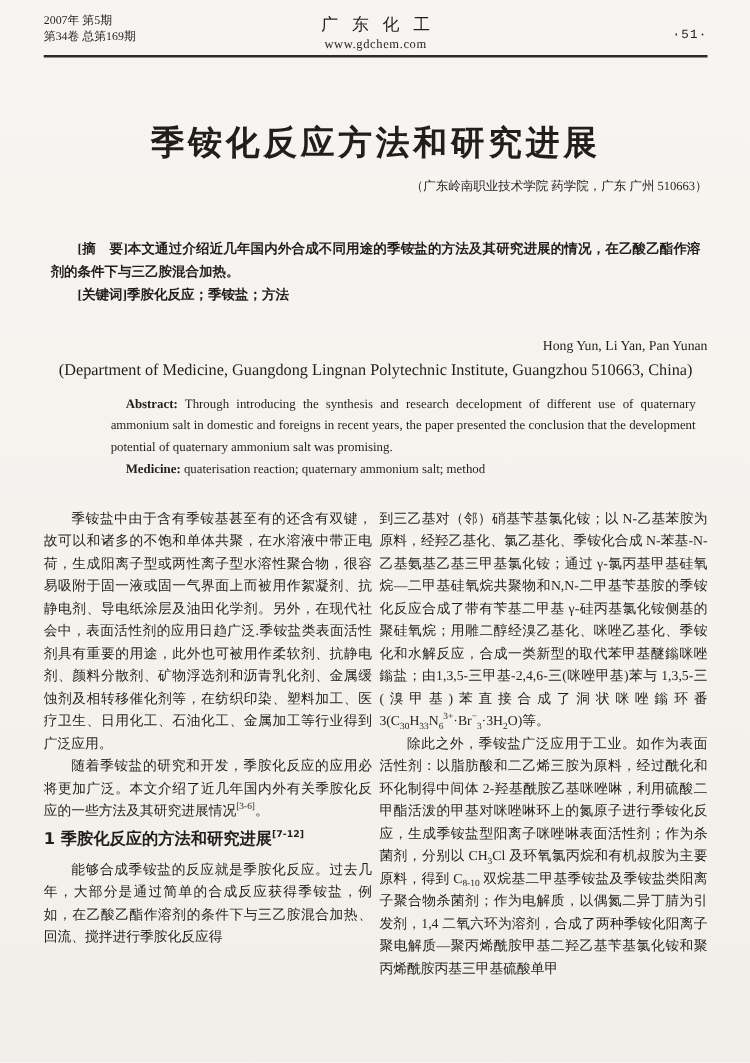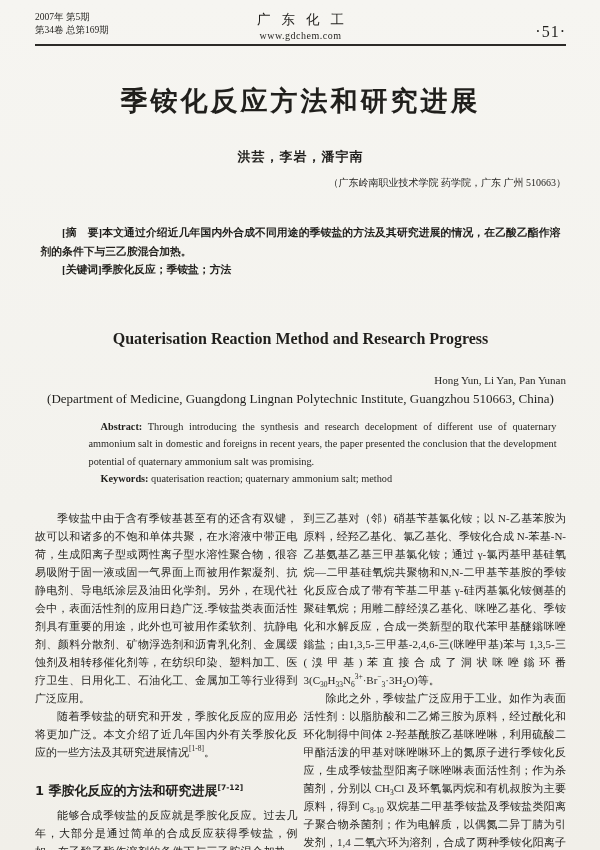--- a/index.html
+++ b/index.html
@@ -11,26 +11,26 @@
     overflow:hidden;
   }
   .page { width:600px; height:850px; padding:11px 34px 0 35px; position:relative; }
 
   
   .masthead { display:flex; align-items:flex-start; }
   .mast-left { width:150px; font-size:9.5px; line-height:13px; font-family:"Liberation Serif","DejaVu Serif",serif; }
   .mast-center { flex:1; text-align:center; }
   .jname { font-size:13.5px; letter-spacing:11px; text-indent:11px; font-weight:400; }
   .jurl { font-size:10px; margin-top:1px; letter-spacing:.5px; }
-  .mast-right { width:150px; text-align:right; font-size:16px; padding-top:12px; letter-spacing:1px; }
+  .mast-right { width:150px; text-align:right; font-size:10px; padding-top:12px; letter-spacing:1px;font-family:Liberation Mono, monospace; }
   .mast-rule { border-top:2px solid #2c2b28; margin-top:3px; }
 
   
   h1.title-zh {
-    margin-top:38px; text-align:center; font-size:27px; font-weight:700;
+    margin-top:52px; text-align:center; font-size:27px; font-weight:700;
     letter-spacing:3px; font-family:"DejaVu Sans","Liberation Sans",sans-serif; line-height:34px;
   }
   .authors-zh { margin-top:30px; text-align:center; font-size:13px; font-weight:700; line-height:17px; letter-spacing:1px; }
   .affil-zh { margin-top:10px; text-align:right; font-size:10px; line-height:15px; }
 
   .abs-zh { width:520px; margin:33px auto 0; font-size:10.8px; font-weight:700; line-height:18.5px; text-align:justify; }
   .abs-zh p { text-indent:2em; }
 
   h2.title-en {
     margin-top:49px; text-align:center; font-size:16px; font-weight:700; line-height:21px;
@@ -42,21 +42,21 @@
   .abs-en { width:512px; margin:12px auto 0; font-size:10.3px; line-height:17.5px; text-align:justify; }
   .abs-en p { text-indent:12px;margin-left:44px; }
   .b { font-weight:700; }
 
   
   .columns { display:flex; gap:6px; margin-top:21px; }
   .col { flex:1; font-size:11px; line-height:18px; text-align:justify; }
   .col p.indent { text-indent:2em; }
   h3.section-heading {
     font-family:"DejaVu Sans","Liberation Sans",sans-serif;
-    font-size:13px; font-weight:700; line-height:20px; margin:20px 0 5px; text-align:left;
+    font-size:13px; font-weight:700; line-height:20px; margin:4px 0 5px; text-align:left;
   }
   sup { font-size:7.5px; vertical-align:super; line-height:0; }
   sub { font-size:7.5px; vertical-align:sub; line-height:0; }
 </style>
 </head>
 <body>
 
 <div class="page">
 
   <header class="masthead">
@@ -66,41 +66,39 @@
     </div>
     <div class="mast-center">
       <div class="jname">广东化工</div>
       <div class="jurl">www.gdchem.com</div>
     </div>
     <div class="mast-right">·51·</div>
   </header>
   <div class="mast-rule"></div>
 
   <h1 class="title-zh">季铵化反应方法和研究进展</h1>
-  <div class="authors-zh">洪芸，李岩，潘宇南</div>
   <div class="affil-zh">（广东岭南职业技术学院 药学院，广东 广州 510663）</div>
 
   <div class="abs-zh">
     <p><span class="b">[摘　要]</span><span>本文通过介绍近几年国内外合成不同用途的季铵盐的方法及其研究进展的情况，在乙酸乙酯作溶剂的条件下与三乙胺混合加热。</span></p>
     <p><span class="b">[关键词]</span><span>季胺化反应；季铵盐；方法</span></p>
   </div>
 
-  <h2 class="title-en">Quaterisation Reaction Method and Research Progress</h2>
   <div class="authors-en">Hong Yun, Li Yan, Pan Yunan</div>
   <div class="affil-en">(Department of Medicine, Guangdong Lingnan Polytechnic Institute, Guangzhou 510663, China)</div>
 
   <div class="abs-en">
     <p><span class="b">Abstract:</span><span> Through introducing the synthesis and research decelopment of different use of quaternary ammonium salt in domestic and foreigns in recent years, the paper presented the conclusion that the development potential of quaternary ammonium salt was promising.</span></p>
-    <p><span class="b">Keywords:</span><span> quaterisation reaction; quaternary ammonium salt; method</span></p>
+    <p><span class="b">Medicine:</span><span> quaterisation reaction; quaternary ammonium salt; method</span></p>
   </div>
 
   <div class="columns">
     <div class="col">
       <p class="indent"><span>季铵盐中由于含有季铵基甚至有的还含有双键，故可以和诸多的不饱和单体共聚，在水溶液中带正电荷，生成阳离子型或两性离子型水溶性聚合物，很容易吸附于固一液或固一气界面上而被用作絮凝剂、抗静电剂、导电纸涂层及油田化学剂。另外，在现代社会中，表面活性剂的应用日趋广泛.季铵盐类表面活性剂具有重要的用途，此外也可被用作柔软剂、抗静电剂、颜料分散剂、矿物浮选剂和沥青乳化剂、金属缓蚀剂及相转移催化剂等，在纺织印染、塑料加工、医疗卫生、日用化工、石油化工、金属加工等行业得到广泛应用。</span></p>
-      <p class="indent"><span>随着季铵盐的研究和开发，季胺化反应的应用必将更加广泛。本文介绍了近几年国内外有关季胺化反应的一些方法及其研究进展情况</span><sup>[1-8]</sup><span>。</span></p>
+      <p class="indent"><span>随着季铵盐的研究和开发，季胺化反应的应用必将更加广泛。本文介绍了近几年国内外有关季胺化反应的一些方法及其研究进展情况</span><sup>[3-6]</sup><span>。</span></p>
       <h3 class="section-heading"><span>1  季胺化反应的方法和研究进展</span><sup>[7-12]</sup></h3>
       <p class="indent"><span>能够合成季铵盐的反应就是季胺化反应。过去几年，大部分是通过简单的合成反应获得季铵盐，例如，在乙酸乙酯作溶剂的条件下与三乙胺混合加热、回流、搅拌进行季胺化反应得</span></p>
     </div>
     <div class="col">
       <p><span>到三乙基对（邻）硝基苄基氯化铵；以 N-乙基苯胺为原料，经羟乙基化、氯乙基化、季铵化合成 N-苯基-N-乙基氨基乙基三甲基氯化铵；通过 γ-氯丙基甲基硅氧烷—二甲基硅氧烷共聚物和N,N-二甲基苄基胺的季铵化反应合成了带有苄基二甲基 γ-硅丙基氯化铵侧基的聚硅氧烷；用雕二醇经溴乙基化、咪唑乙基化、季铵化和水解反应，合成一类新型的取代苯甲基醚鎓咪唑鎓盐；由1,3,5-三甲基-2,4,6-三(咪唑甲基)苯与 1,3,5-三(溴甲基)苯直接合成了洞状咪唑鎓环番 3(C</span><sub>30</sub><span>H</span><sub>33</sub><span>N</span><sub>6</sub><sup>3+</sup><span>·Br</span><sup>−</sup><sub>3</sub><span>·3H</span><sub>2</sub><span>O)等。</span></p>
       <p class="indent"><span>除此之外，季铵盐广泛应用于工业。如作为表面活性剂：以脂肪酸和二乙烯三胺为原料，经过酰化和环化制得中间体 2-羟基酰胺乙基咪唑啉，利用硫酸二甲酯活泼的甲基对咪唑啉环上的氮原子进行季铵化反应，生成季铵盐型阳离子咪唑啉表面活性剂；作为杀菌剂，分别以 CH</span><sub>3</sub><span>Cl 及环氧氯丙烷和有机叔胺为主要原料，得到 C</span><sub>8-10</sub><span> 双烷基二甲基季铵盐及季铵盐类阳离子聚合物杀菌剂；作为电解质，以偶氮二异丁腈为引发剂，1,4 二氧六环为溶剂，合成了两种季铵化阳离子聚电解质—聚丙烯酰胺甲基二羟乙基苄基氯化铵和聚丙烯酰胺丙基三甲基硫酸单甲</span></p>
     </div>
   </div>
 
 </div>

